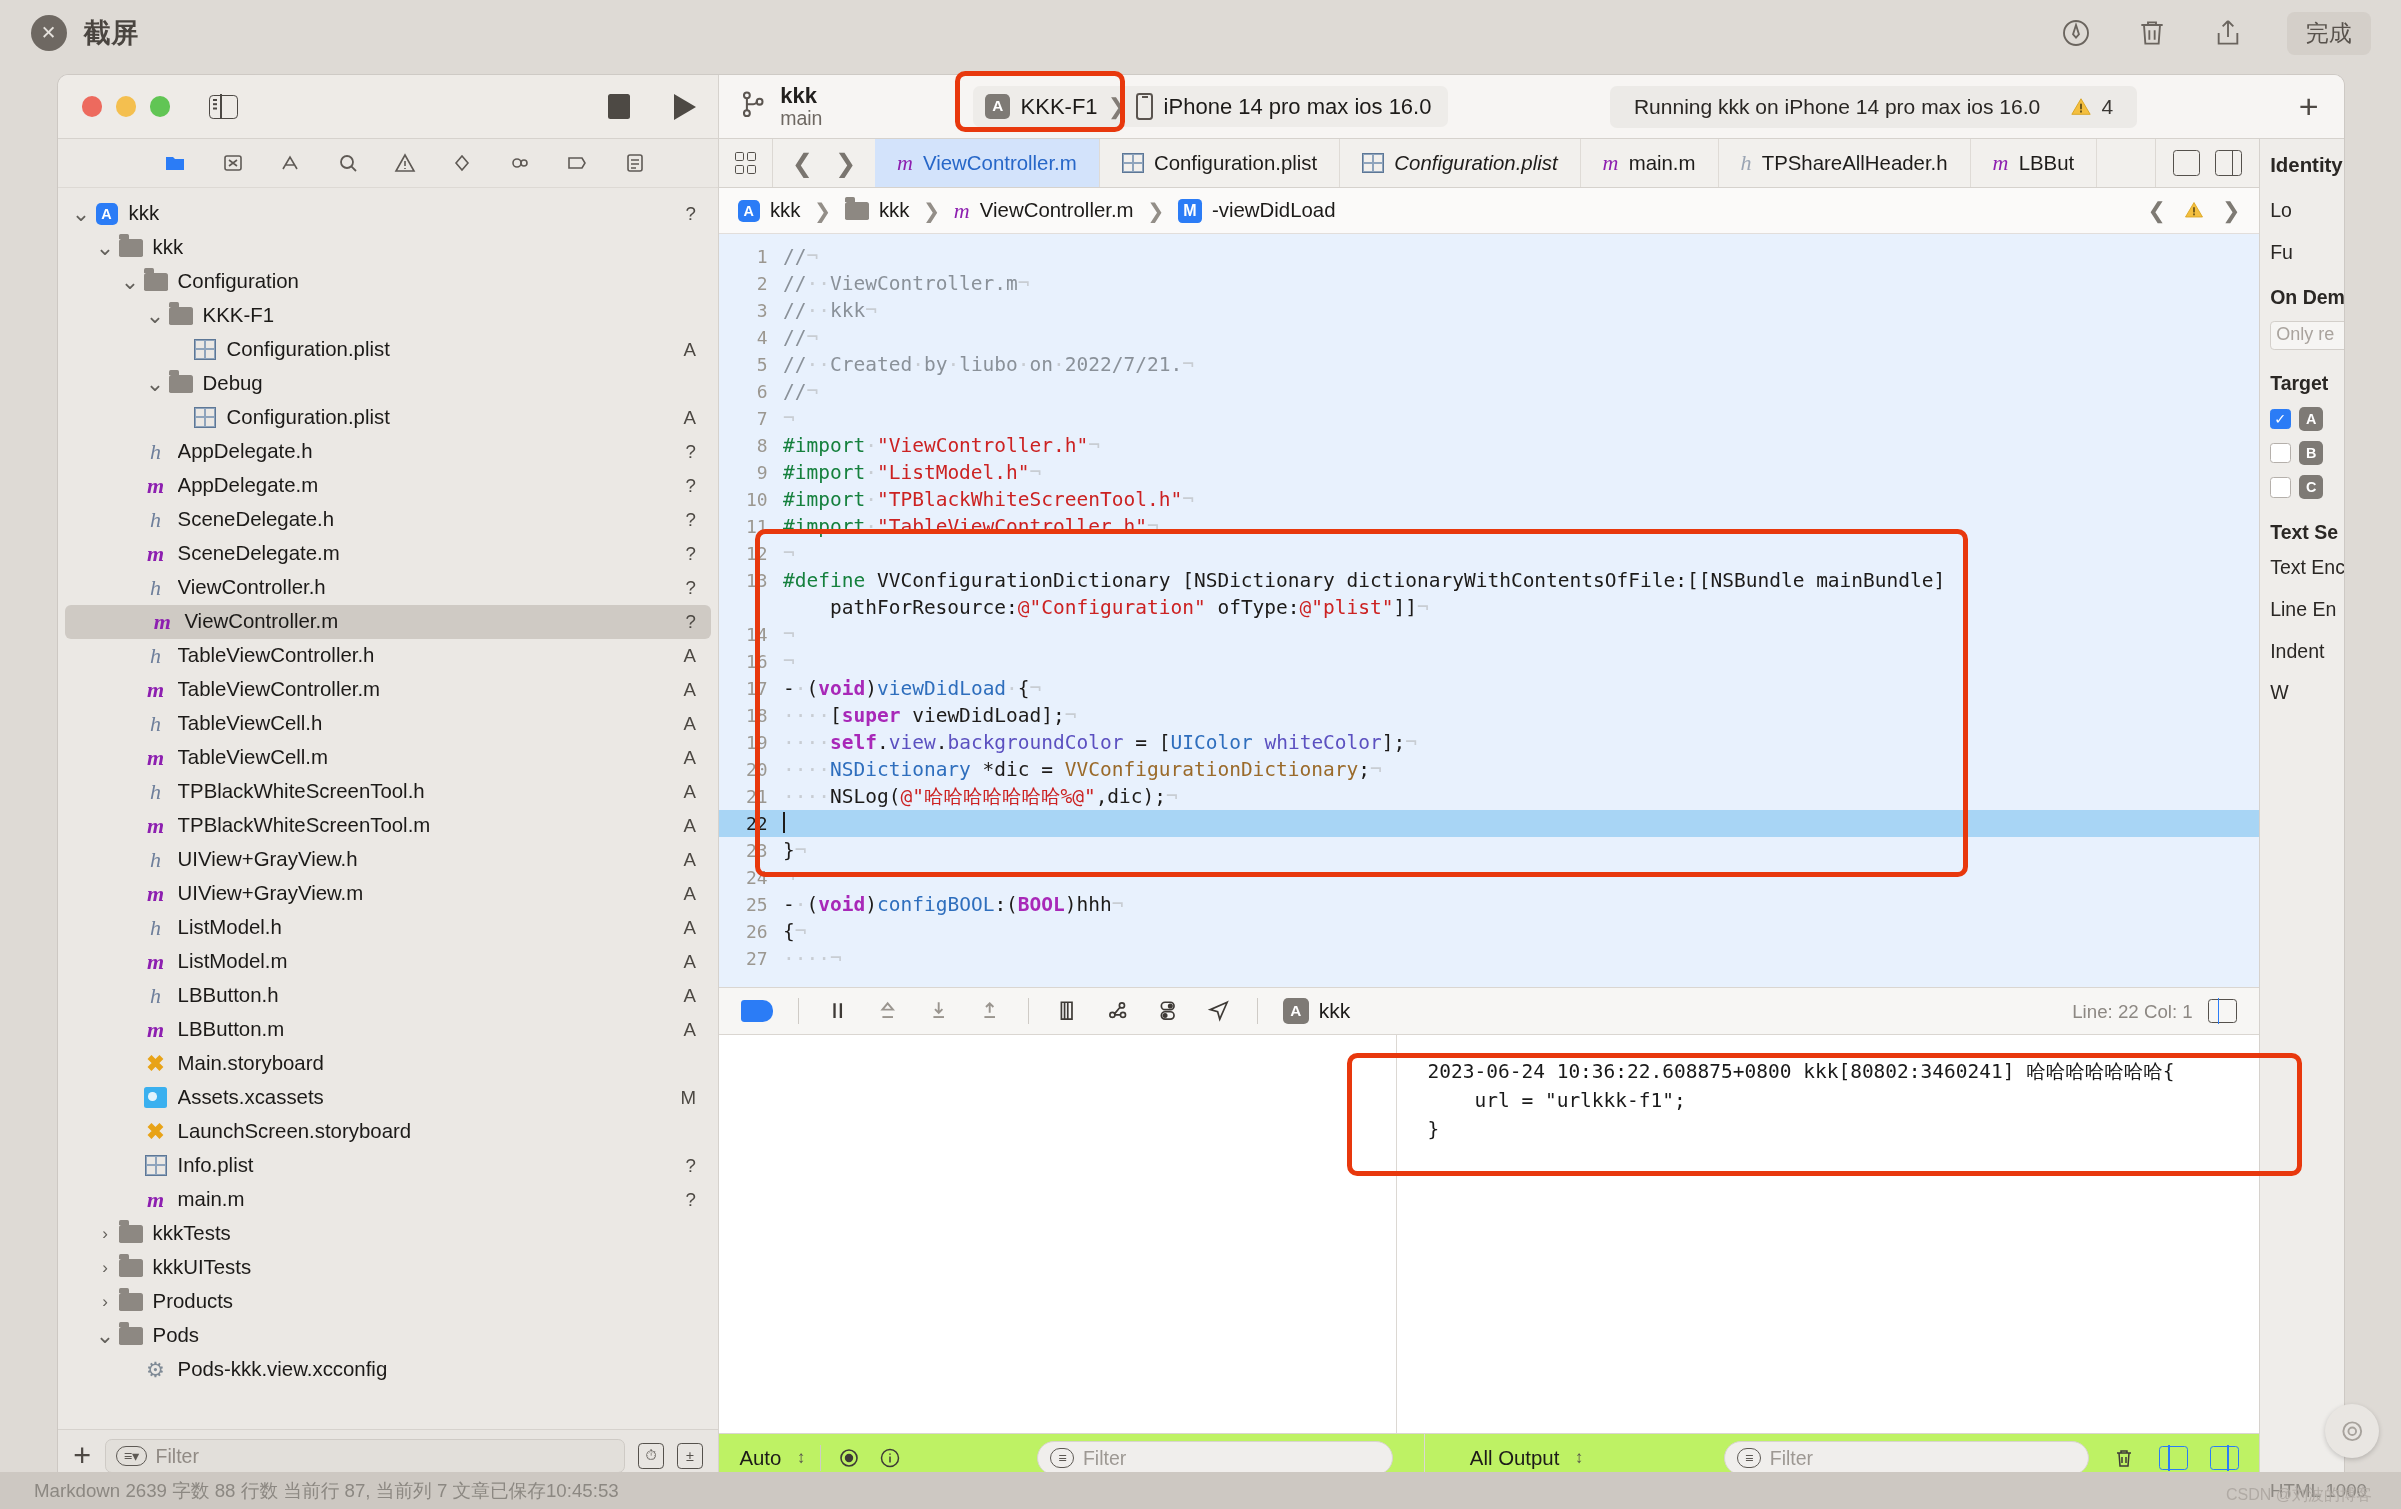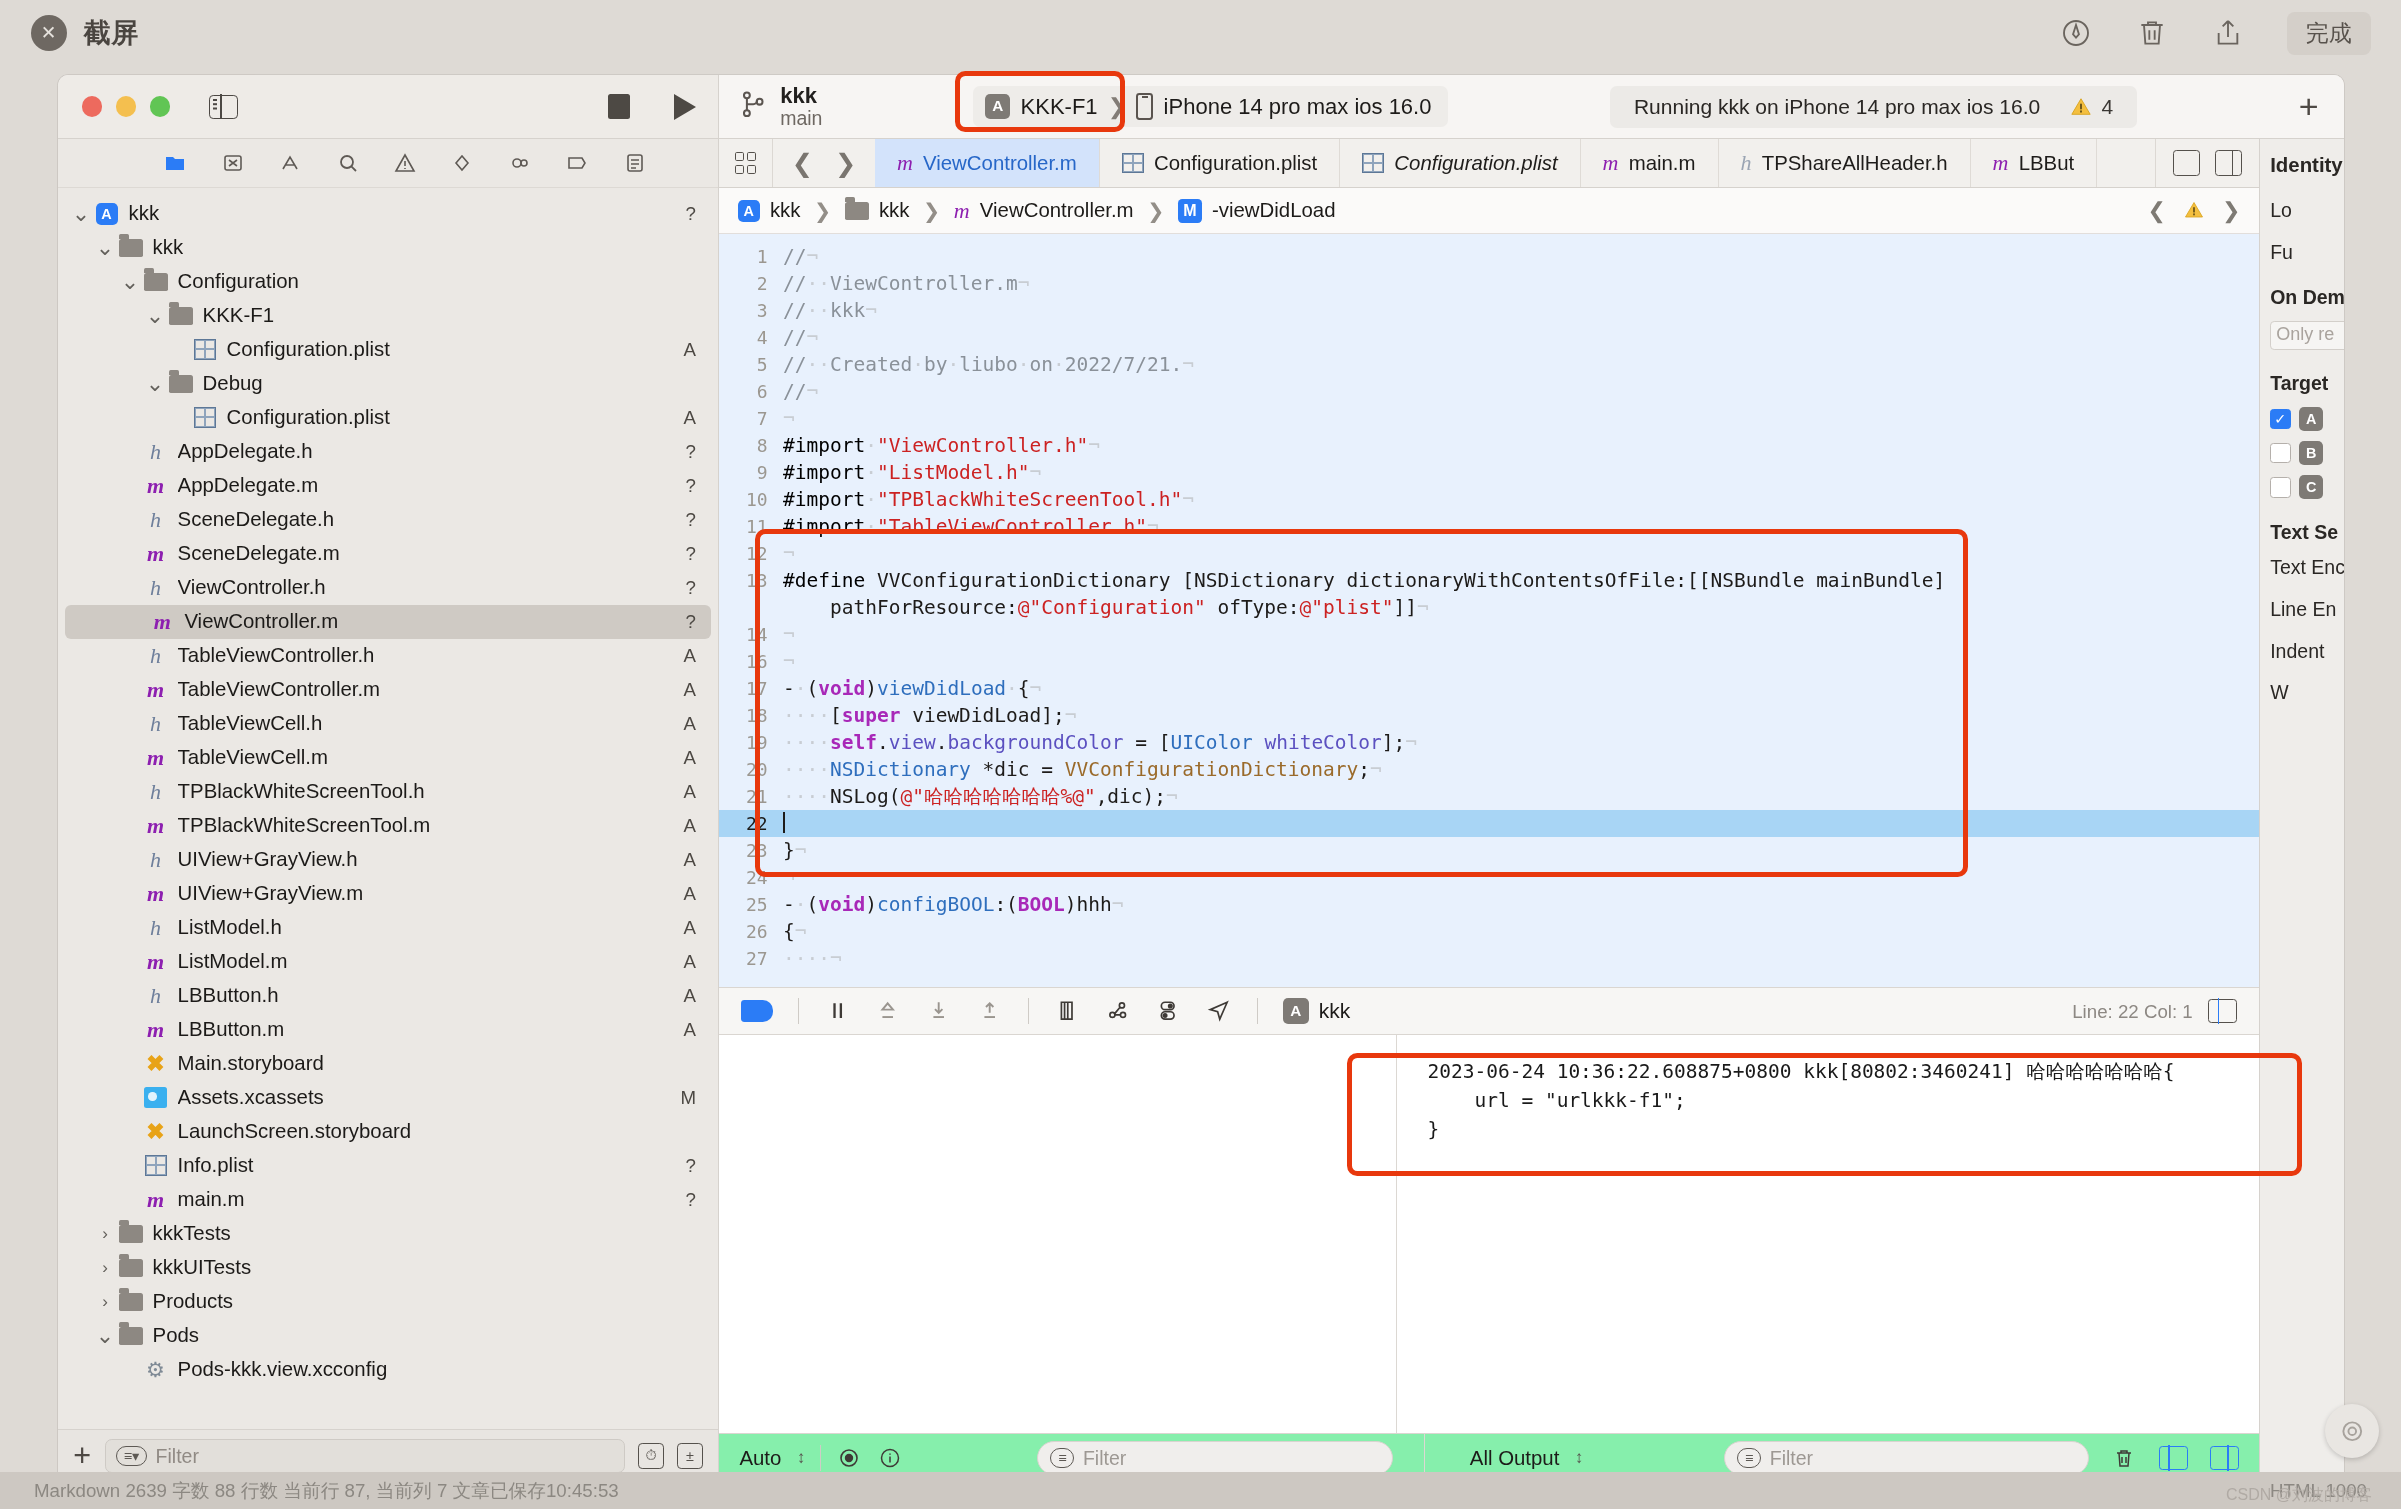--- a/index.html
+++ b/index.html
@@ -154,21 +154,21 @@
 
   
   #code-wrap { position:relative; flex:1; background:#e8f1fd; overflow:hidden; }
   #code { font-family:"DejaVu Sans Mono", monospace; font-size:19.5px; line-height:27px; padding-top:8.5px; }
   .cl { display:flex; height:27px; white-space:pre; }
   .cl.cursorline { background:#a8d5f5; }
   .ln { width:64px; flex:0 0 64px; text-align:right; padding-right:15.3px; color:#9b9790; font-size:18px; }
   .cl.cursorline .ln { color:#1d1b19; }
   .ct { color:#1d1b19; }
   .c-com { color:#8a9199; }
-  .c-pre { color:#000000; }
+  .c-pre { color:#15803d; }
   .c-str { color:#cc2222; }
   .c-kw  { color:#a828b8; font-weight:bold; }
   .c-typ { color:#2e6ebd; }
   .c-prop{ color:#5b50c0; }
   .c-mac { color:#9a6a2a; }
   .c-inv { color:#c8cdd3; }
   .caret { display:inline-block; width:1.7px; height:21px; background:#1d1b19; vertical-align:-3.4px; }
 
   
   #debugbar { height:47px; background:#f7f6f4; border-top:0.8px solid #dad6d1; display:flex;
@@ -183,21 +183,21 @@
   #dbg-proc-name { font-size:21px; color:#1d1b19; }
   #dbg-right { margin-left:auto; display:flex; align-items:flex-end; gap:15.3px; }
   #dbg-linecol { font-size:18.7px; color:#8d8883; }
 
   
   #console-split { height:399px; display:flex; background:#fff; border-top:0.8px solid #dad6d1; }
   #vars-pane { width:678px; border-right:0.8px solid #dcd8d3; background:#fff; }
   #console-pane { flex:1; background:#fff; position:relative; padding:22px 0 0 30.5px; }
   #console-text { font-family:"DejaVu Sans Mono", monospace; font-size:19.5px; line-height:29px; color:#1a1a1a; white-space:pre; }
 
-  #bottombar { height:49px; display:flex; align-items:center; border-top:0.8px solid #dad6d1; background:#86efac; }
+  #bottombar { height:49px; display:flex; align-items:center; border-top:0.8px solid #dad6d1; background:#bef264; }
   .bb-seg { display:flex; align-items:center; gap:15.3px; height:100%; padding:0 20.4px; }
   .bb-label { font-size:20.4px; color:#1d1b19; }
   .stepper { font-size:17px; color:#55514c; line-height:0.9; }
   .bb-field { height:34px; background:#f0eeec; border:0.8px solid #d8d4cf; border-radius:17px;
      display:flex; align-items:center; padding:0 12px; gap:8.5px; }
   .bb-field-text { font-size:19.5px; color:#9d9893; }
   .bb-icon { width:25.4px;height:25.4px; color:#3e3a36; display:flex;align-items:center;justify-content:center;}
   .bb-icon svg{width:24px;height:24px;}
   .bb-panelbtn { width:29px;height:24px;border:1.9px solid #2b7cf6;border-radius:3.4px;position:relative;}
   .bb-panelbtn:before{content:"";position:absolute;left:8.5px;top:-1.7px;bottom:-1.7px;width:1.9px;background:#2b7cf6;}

